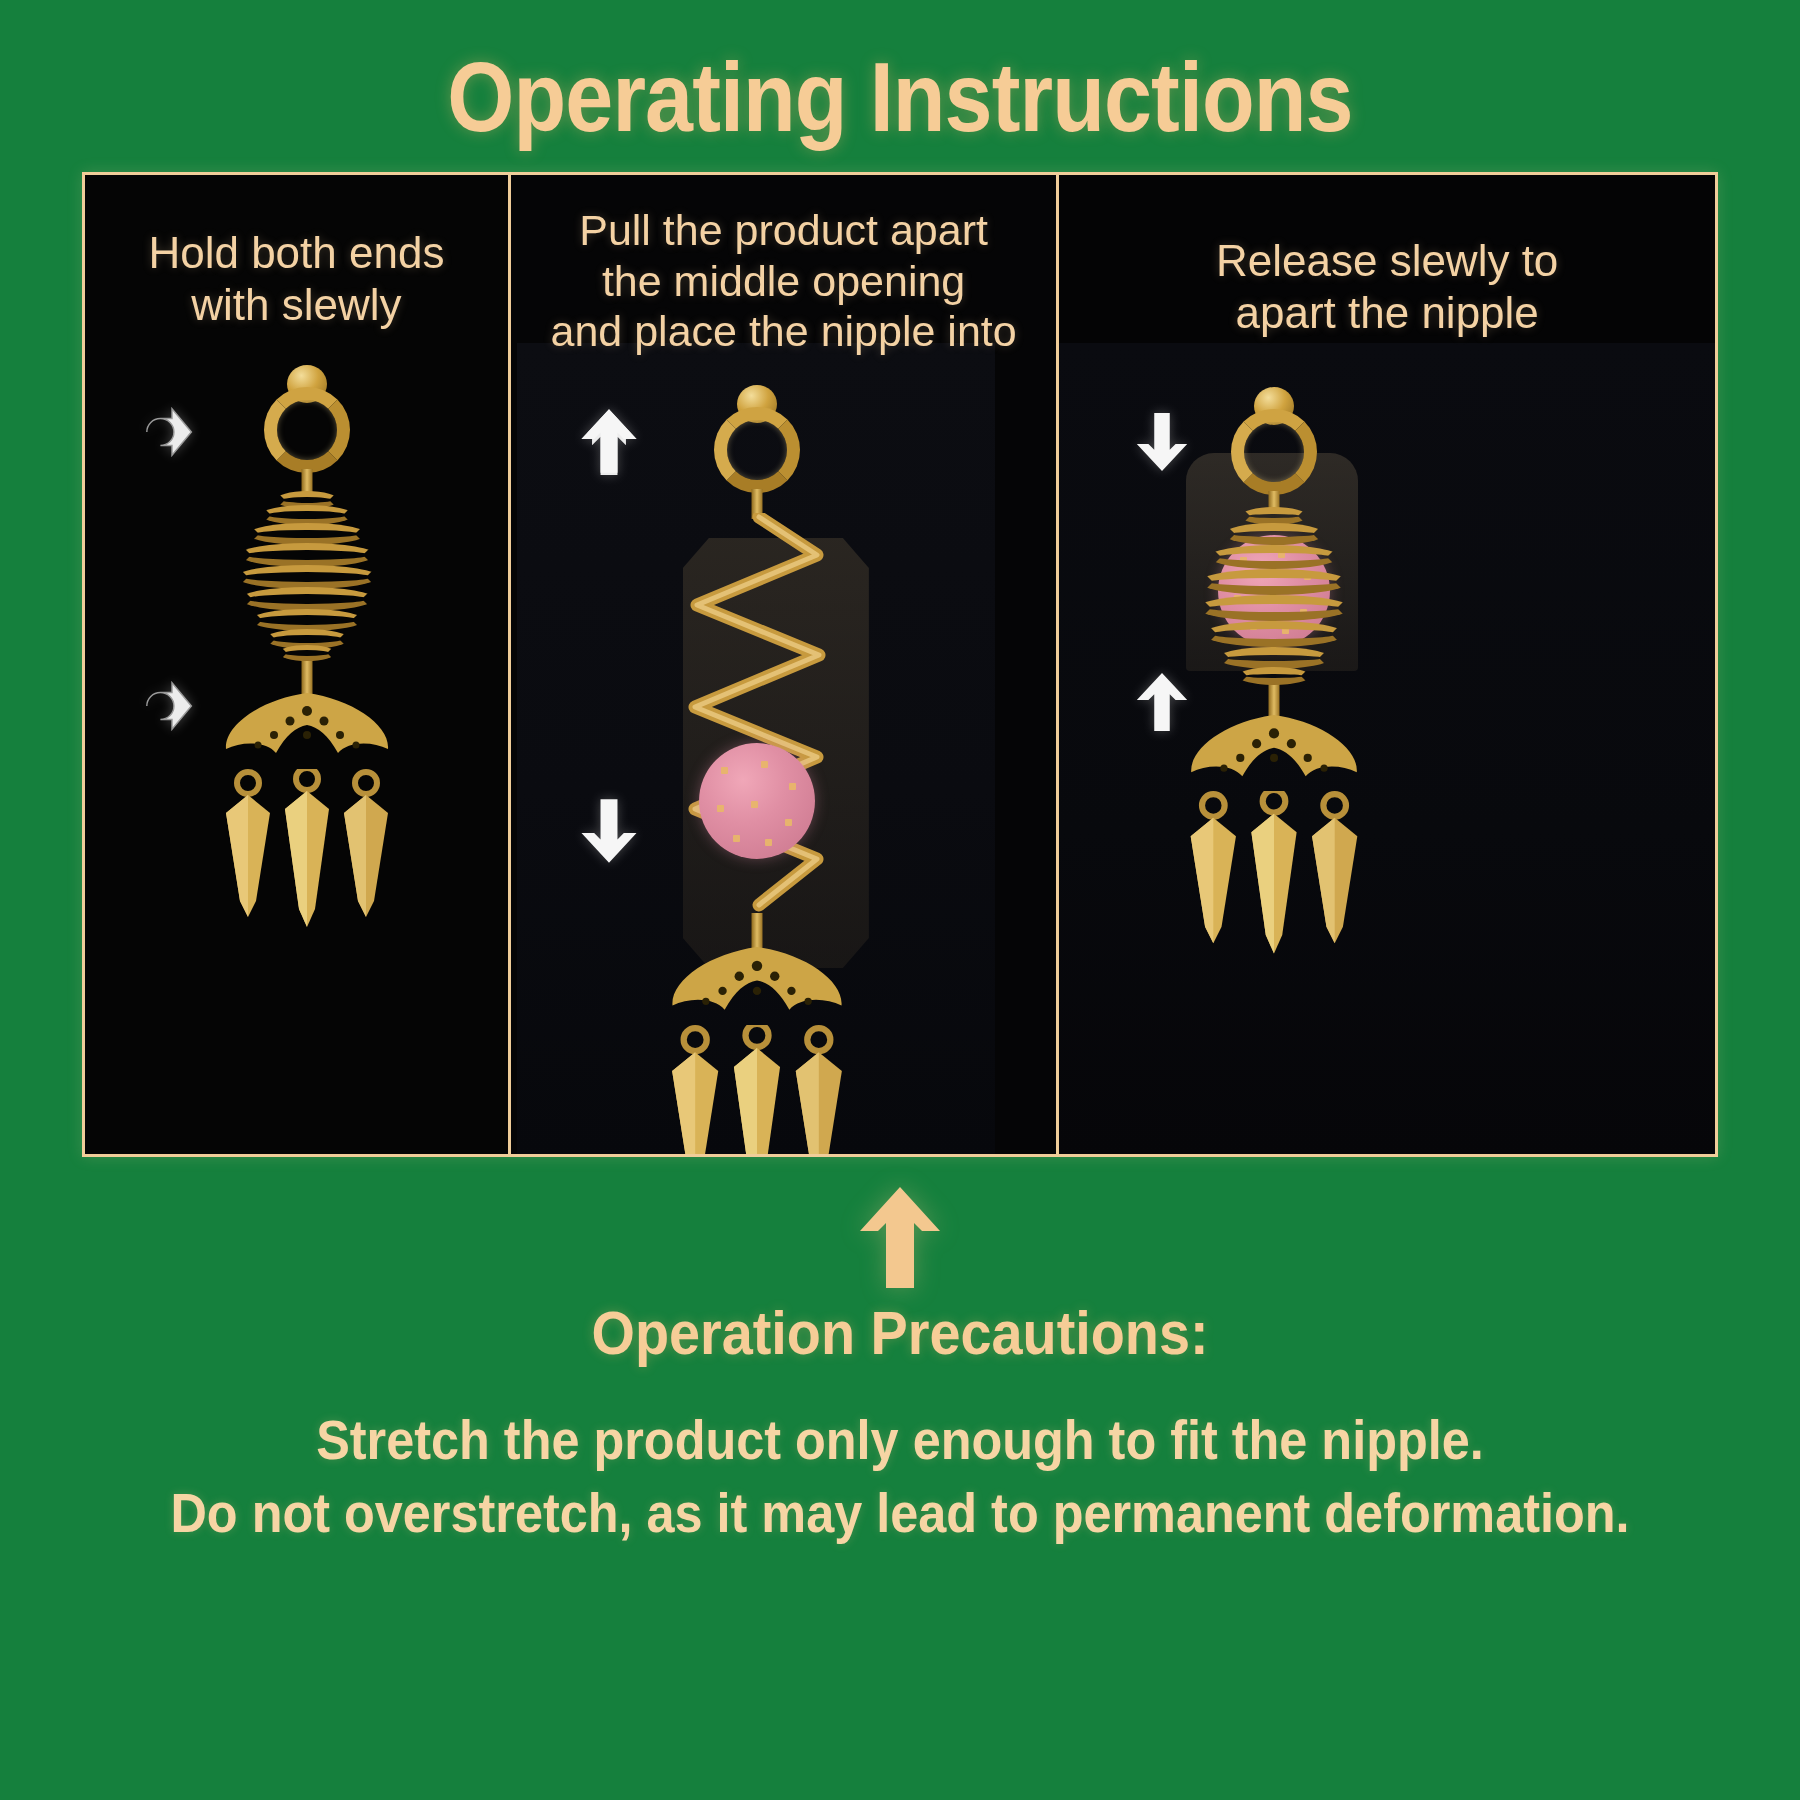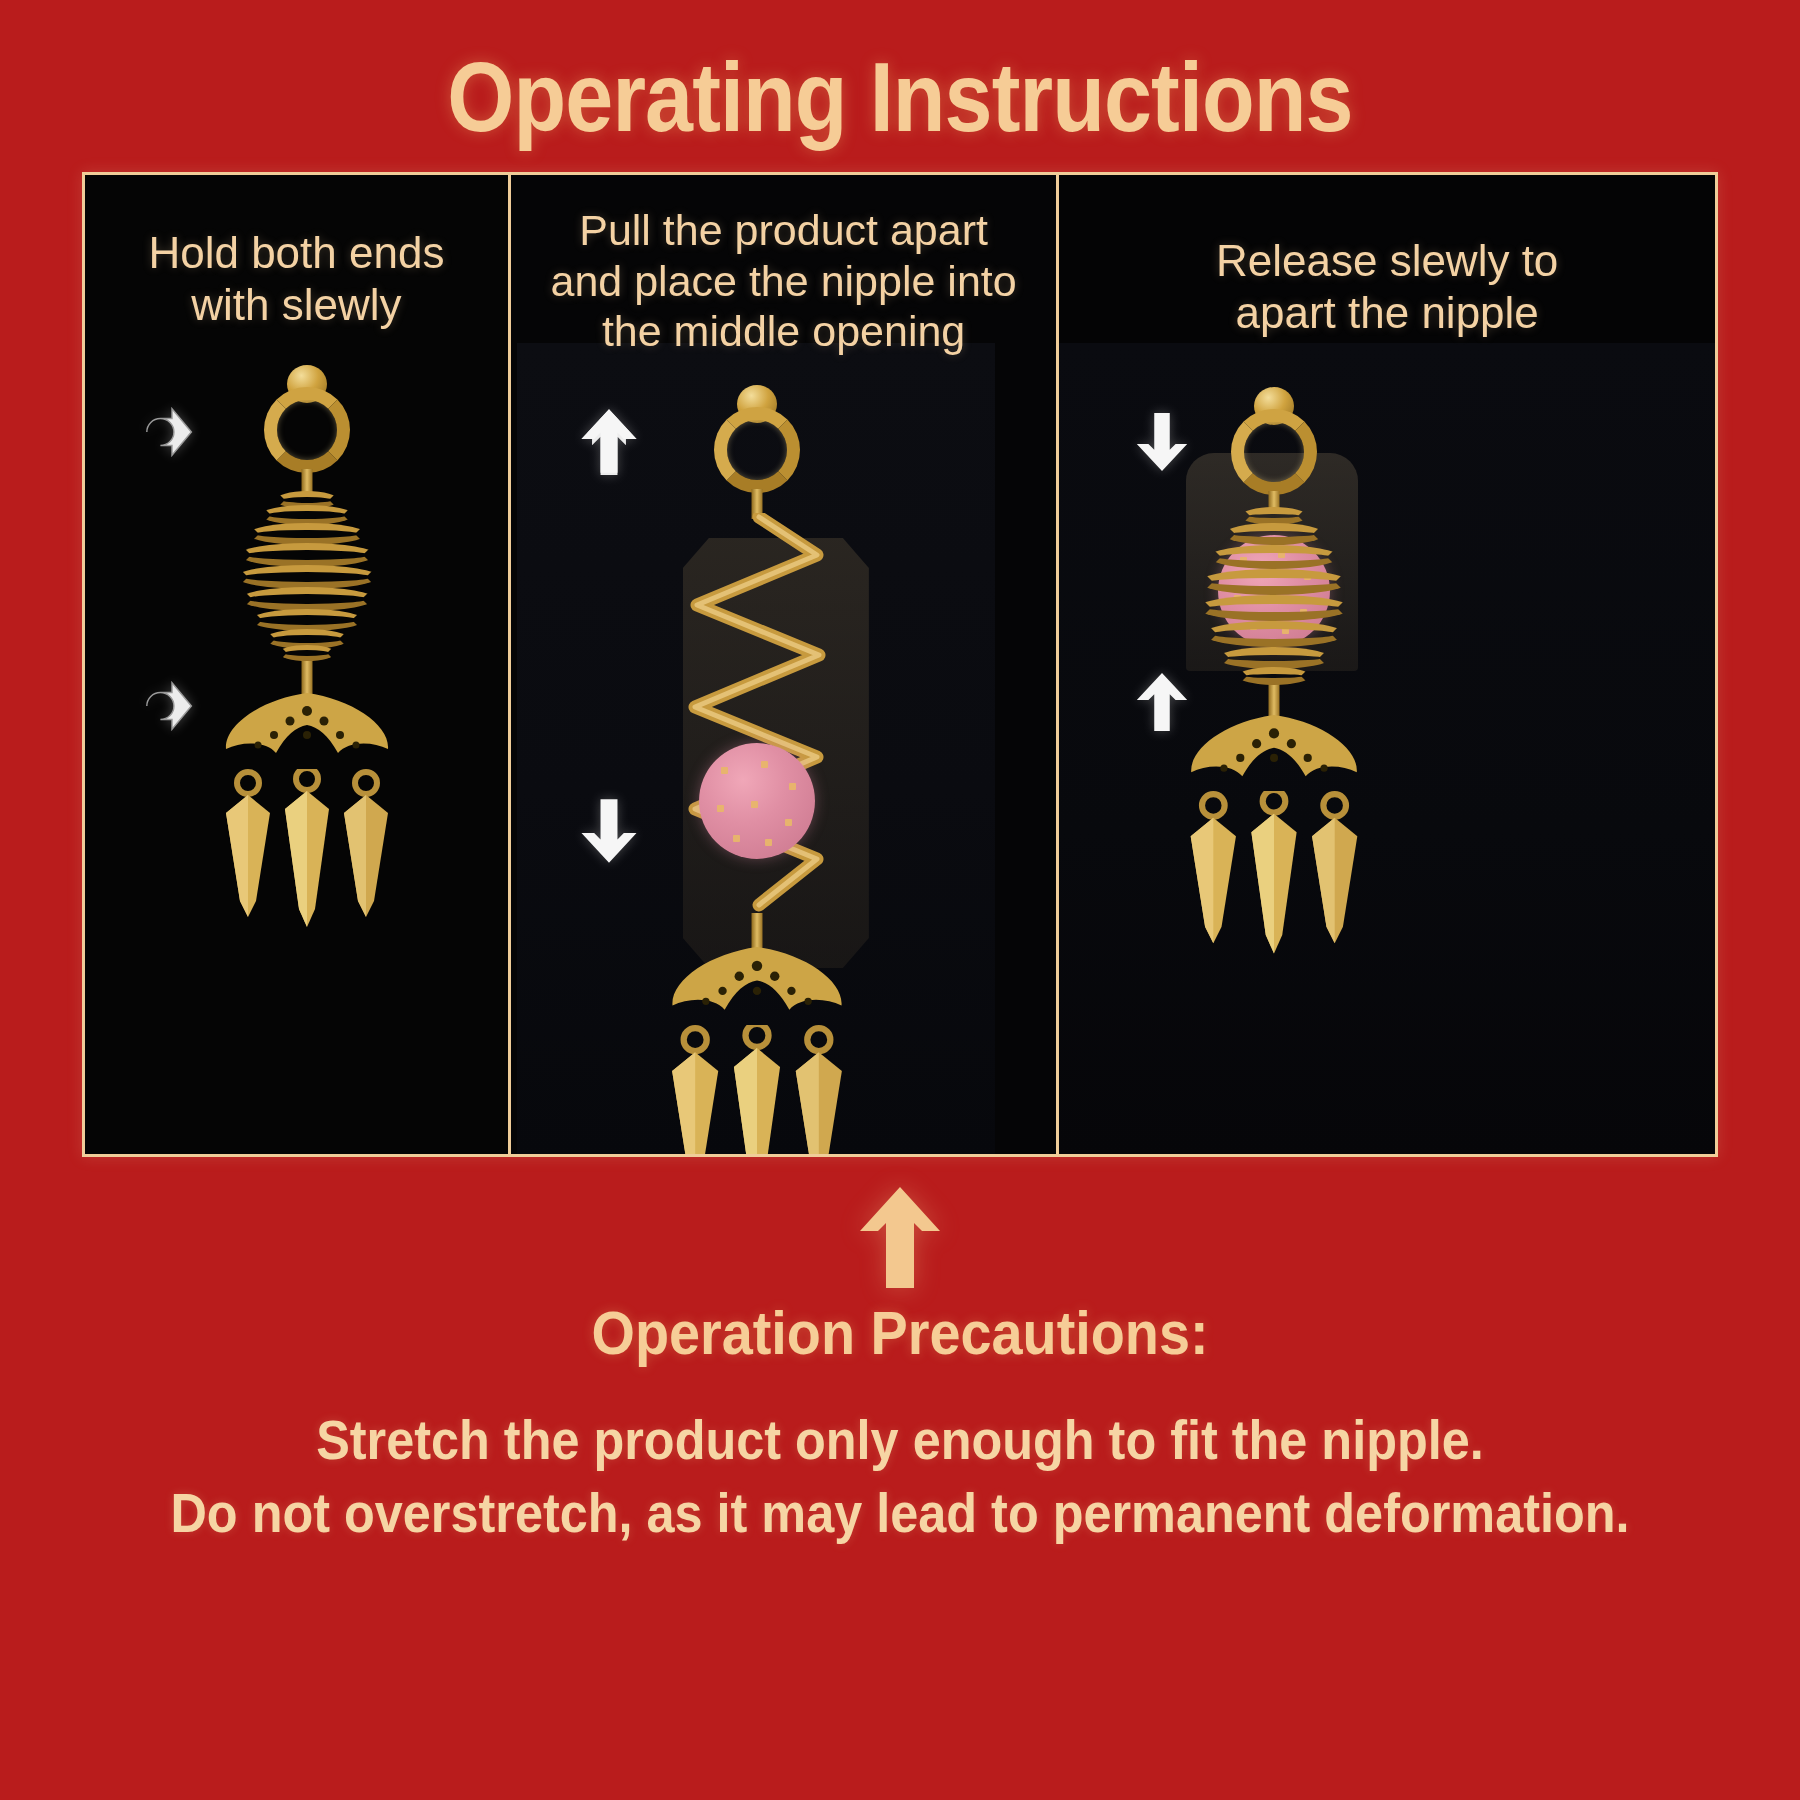--- a/index.html
+++ b/index.html
@@ -13,21 +13,21 @@
     height: 1800px;
     overflow: hidden;
     font-family: "Liberation Sans", sans-serif;
     color: #f2cfa0;
     position: relative;
   }
 
   .page {
     position: absolute;
     inset: 0;
-    background: #b91c1c;
+    background: #15803d;
   }
 
   
   .title {
     position: absolute;
     top: 46px;
     left: 0;
     width: 1800px;
     text-align: center;
     font-family: "Liberation Sans", sans-serif;
@@ -286,22 +286,22 @@
           </svg>
         </div>
       </div>
     </div>
 
     <div class="panel p2">
       <div class="p2-bg"></div>
 
       <div class="caption cap2">
         <div>Pull the product apart</div>
+        <div>the middle opening</div>
         <div>and place the nipple into</div>
-        <div>the middle opening</div>
       </div>
 
       <div class="warrow" style="left:64px; top:230px; width:68px; height:72px;">
         <svg viewBox="0 0 64 68">
           <path d="M32 4 L58 32 L48 32 L48 38 L40 30 L40 66 L24 66 L24 30 L16 38 L16 32 L6 32 Z" fill="#ededed"></path>
           <path d="M32 4 L58 32 L46 32 L40 26 L40 64 L24 64 L24 26 L18 32 L6 32 Z" fill="#f6f6f6"></path>
         </svg>
       </div>
       <div class="warrow" style="left:64px; top:620px; width:68px; height:72px;">
         <svg viewBox="0 0 64 68">

